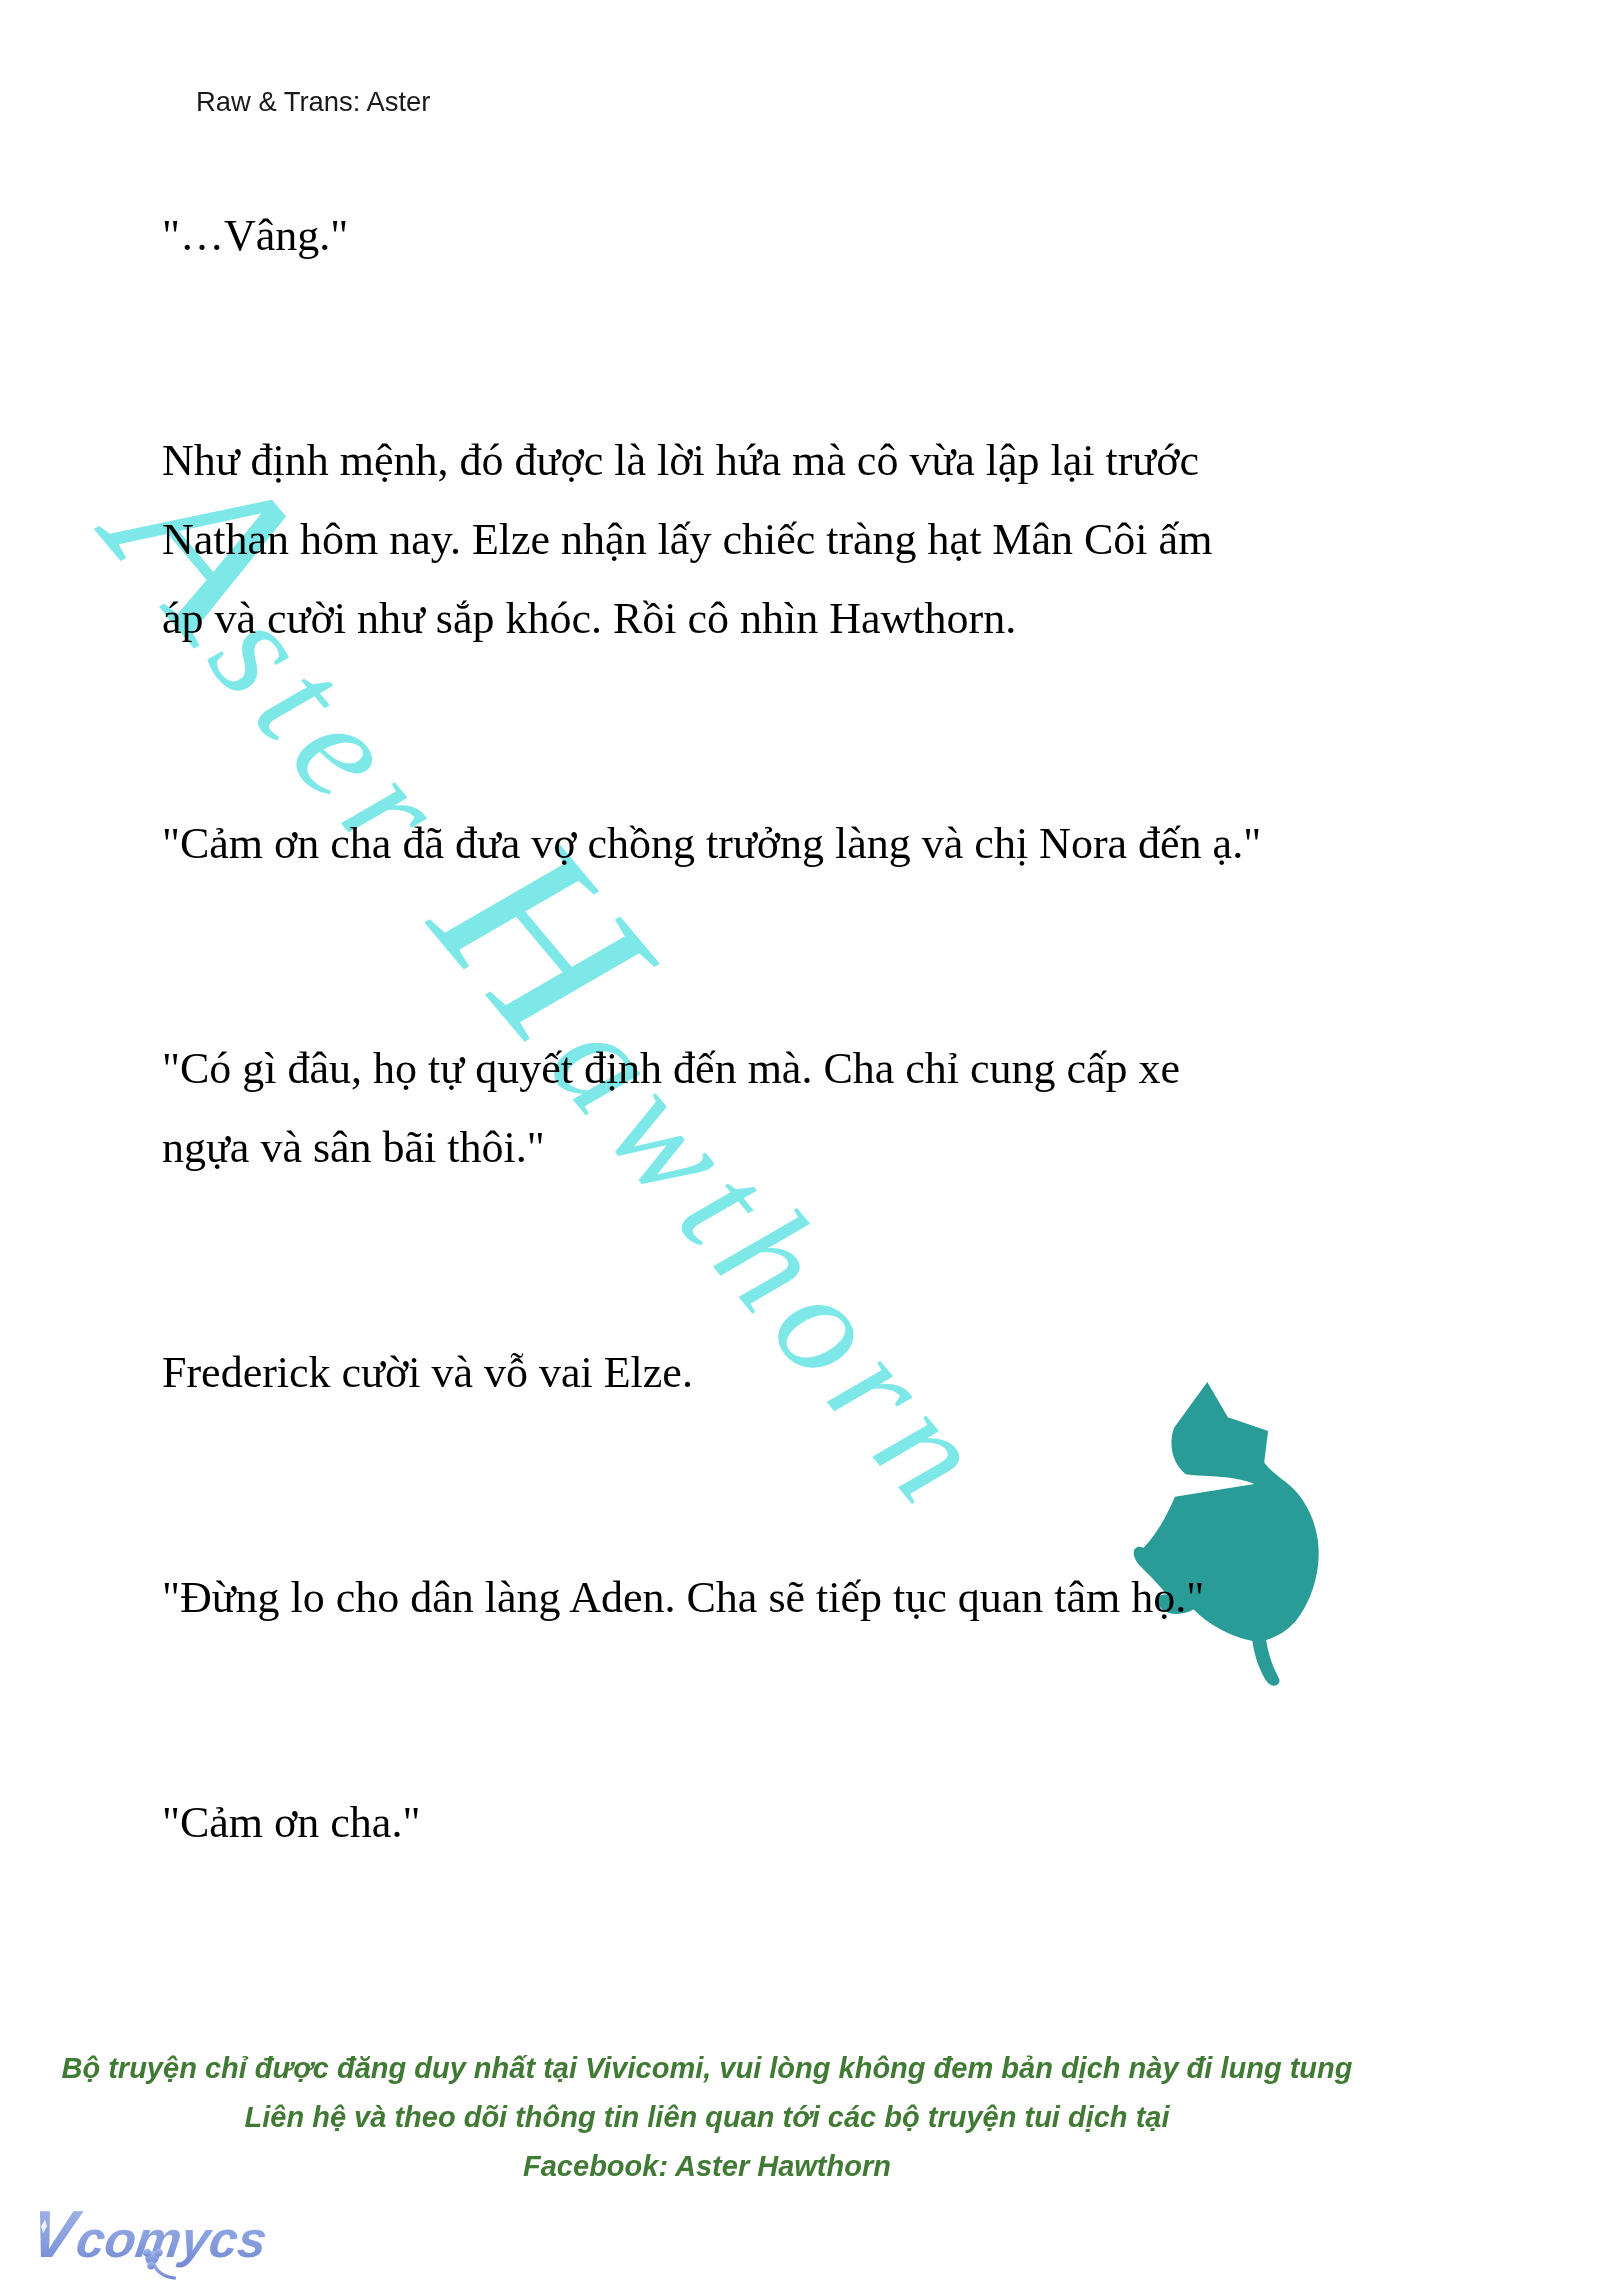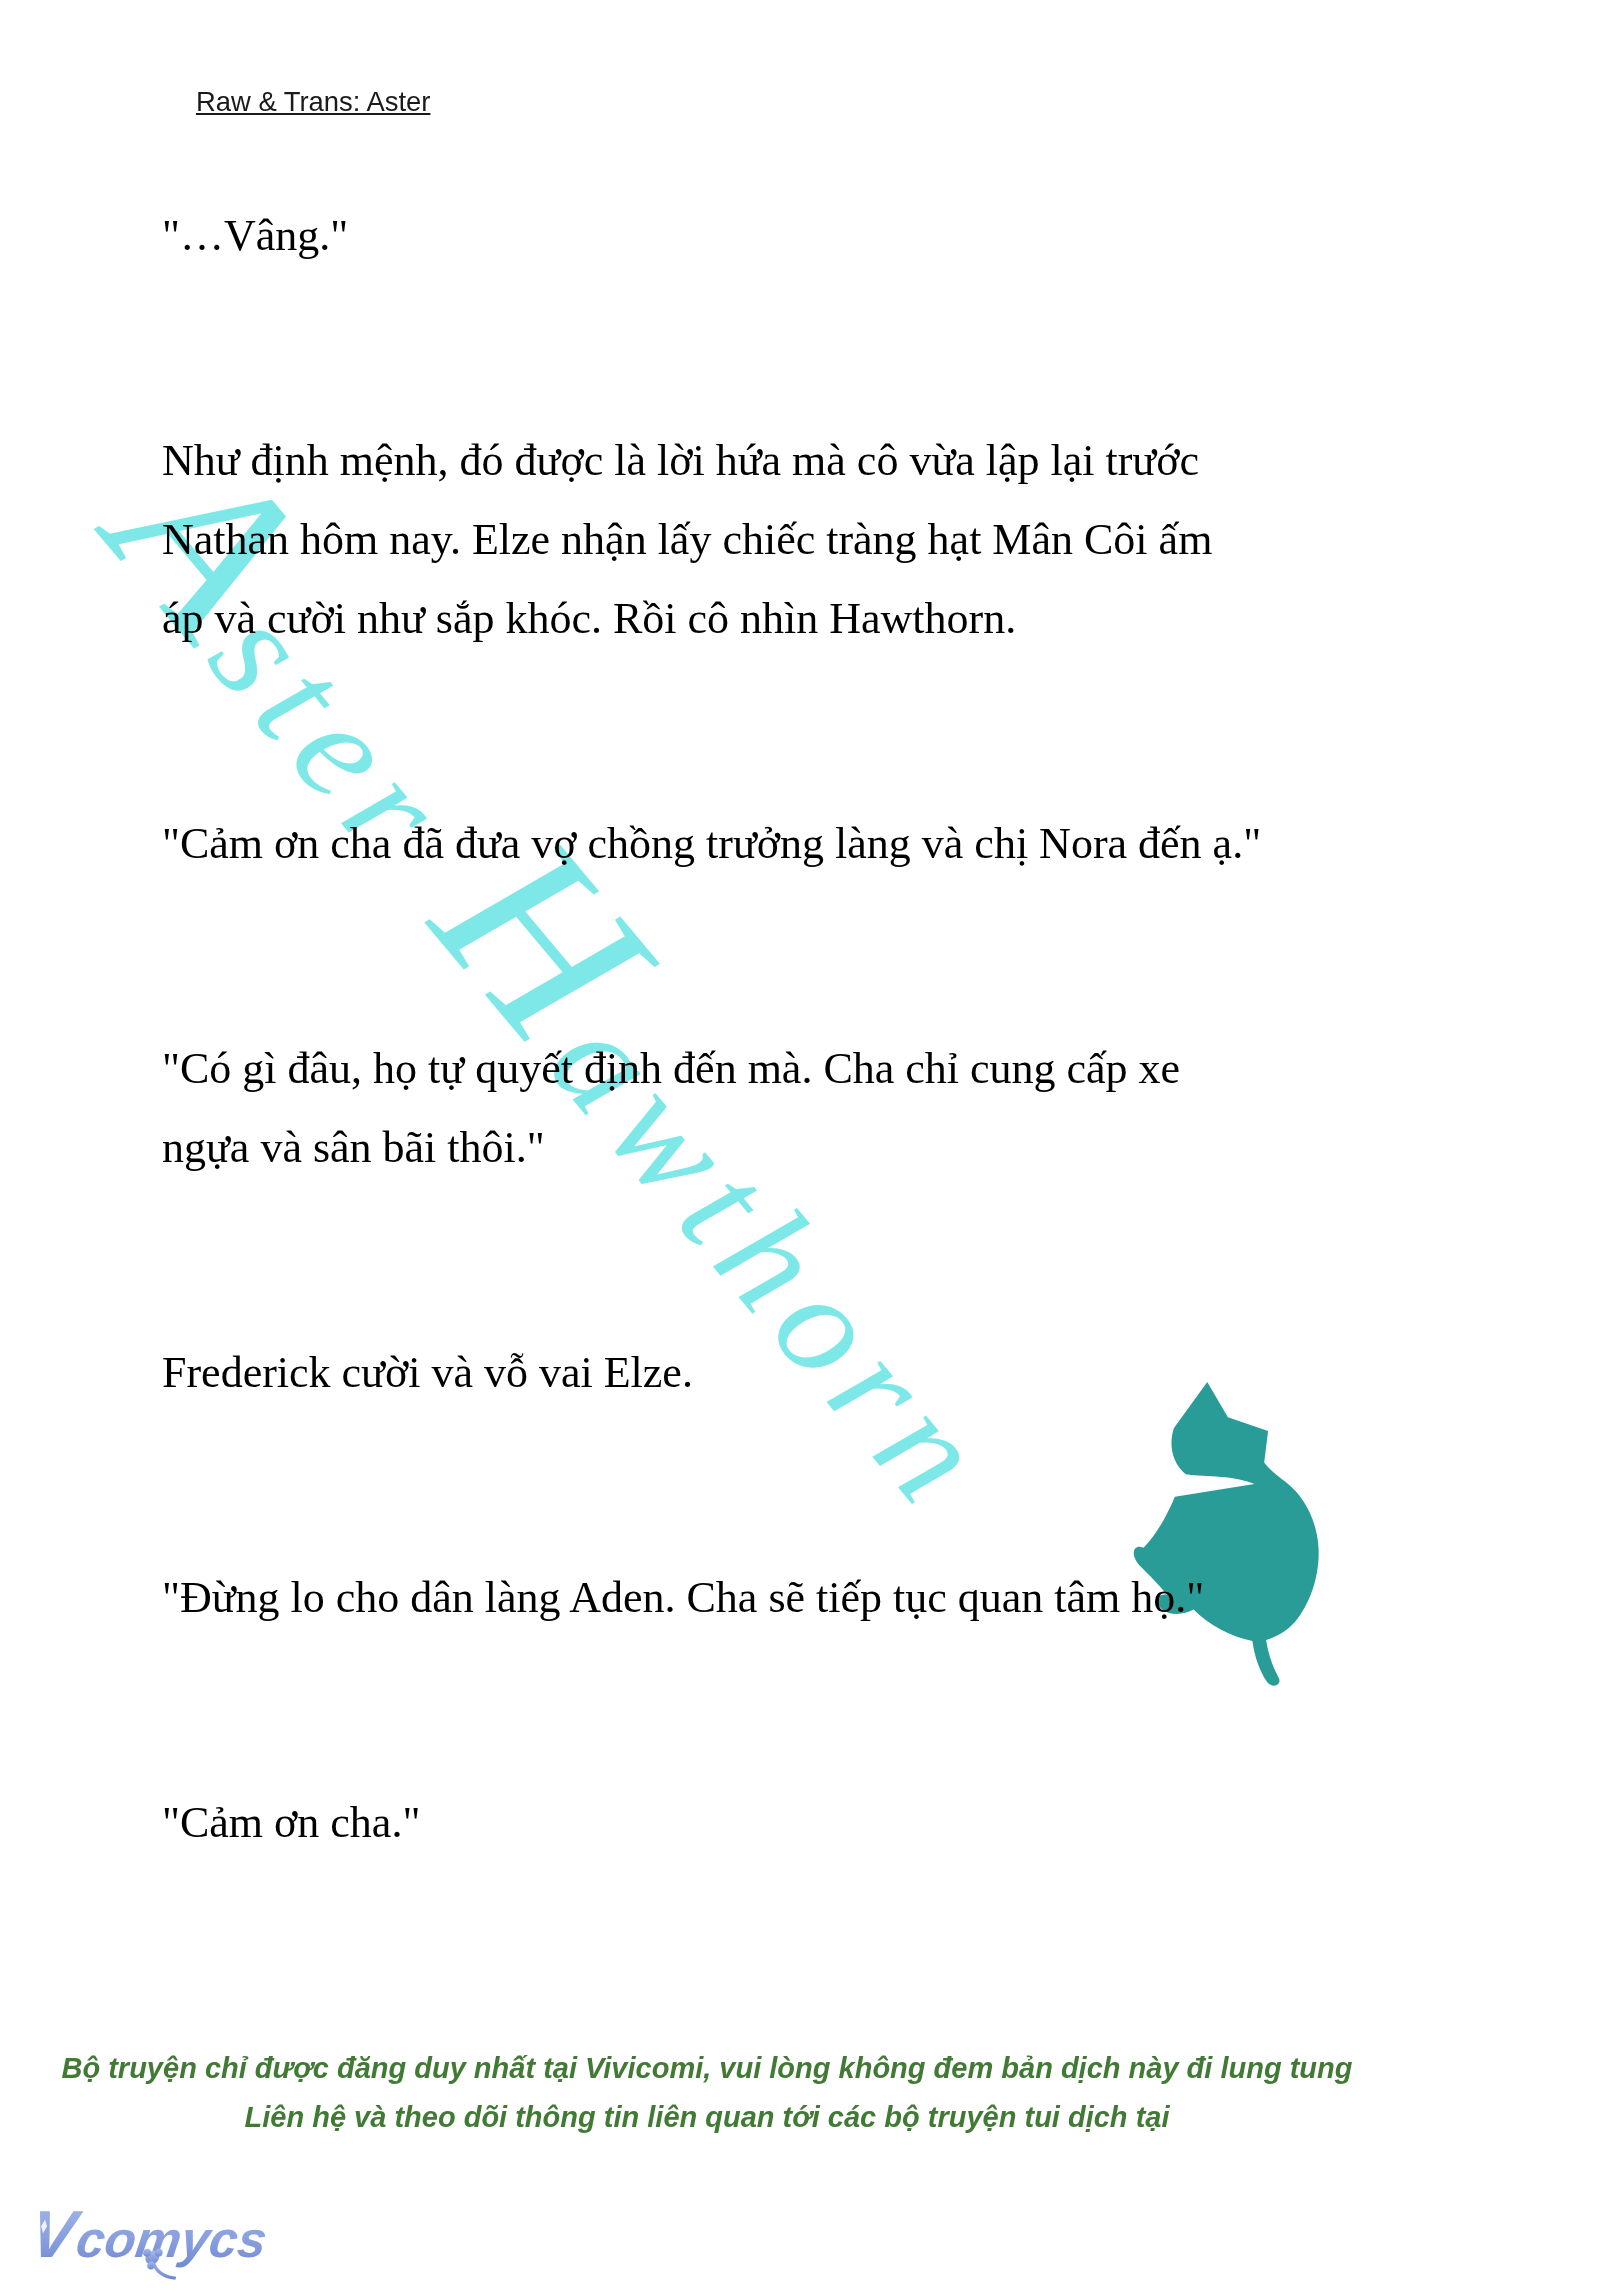--- a/index.html
+++ b/index.html
@@ -3,21 +3,21 @@
 <meta charset="utf-8">
 <style>
   html,body{margin:0;padding:0;}
   body{
     width:1621px;height:2293px;position:relative;background:#ffffff;
     overflow:hidden;font-family:"Liberation Serif","DejaVu Serif",serif;
   }
   .header{
     position:absolute;left:196px;top:86px;z-index:2;
     font-family:"Liberation Sans","DejaVu Sans",sans-serif;
-    font-size:27.4px;color:#1a1a1a;white-space:nowrap;text-decoration:underline;
+    font-size:27.4px;color:#1a1a1a;white-space:nowrap;
   }
   .watermark{
     position:absolute;left:253px;top:412px;z-index:0;
     transform:rotate(50deg);transform-origin:0 0;
     font-style:italic;font-size:147px;letter-spacing:.1em;
     color:#7ee8e8;white-space:nowrap;line-height:1;
   }
   .wm-word{display:inline-block;}
   .wm-word::first-letter{font-size:1.6em;}
   .wm-space{display:inline-block;width:.45em;}
@@ -89,20 +89,21 @@
     C38,160 49,140 57,121
     L138,108
     C118,99 90,101 68,98
     C55,88 50,69 56,51
     Z"></path>
 </svg>
 
 <div class="footer">
     <div>Bộ truyện chỉ được đăng duy nhất tại Vivicomi, vui lòng không đem bản dịch này đi lung tung</div>
     <div>Liên hệ và theo dõi thông tin liên quan tới các bộ truyện tui dịch tại</div>
+    <div>Facebook: Aster Hawthorn</div>
   </div>
 
 <svg class="logo-svg" width="284" height="93" viewBox="0 0 290 95">
   <defs>
     <linearGradient id="lg" x1="0" y1="0" x2="0" y2="1">
       <stop offset="0" stop-color="#A5B9EC"></stop>
       <stop offset="0.55" stop-color="#8AA0DF"></stop>
       <stop offset="1" stop-color="#7088D2"></stop>
     </linearGradient>
   </defs>

